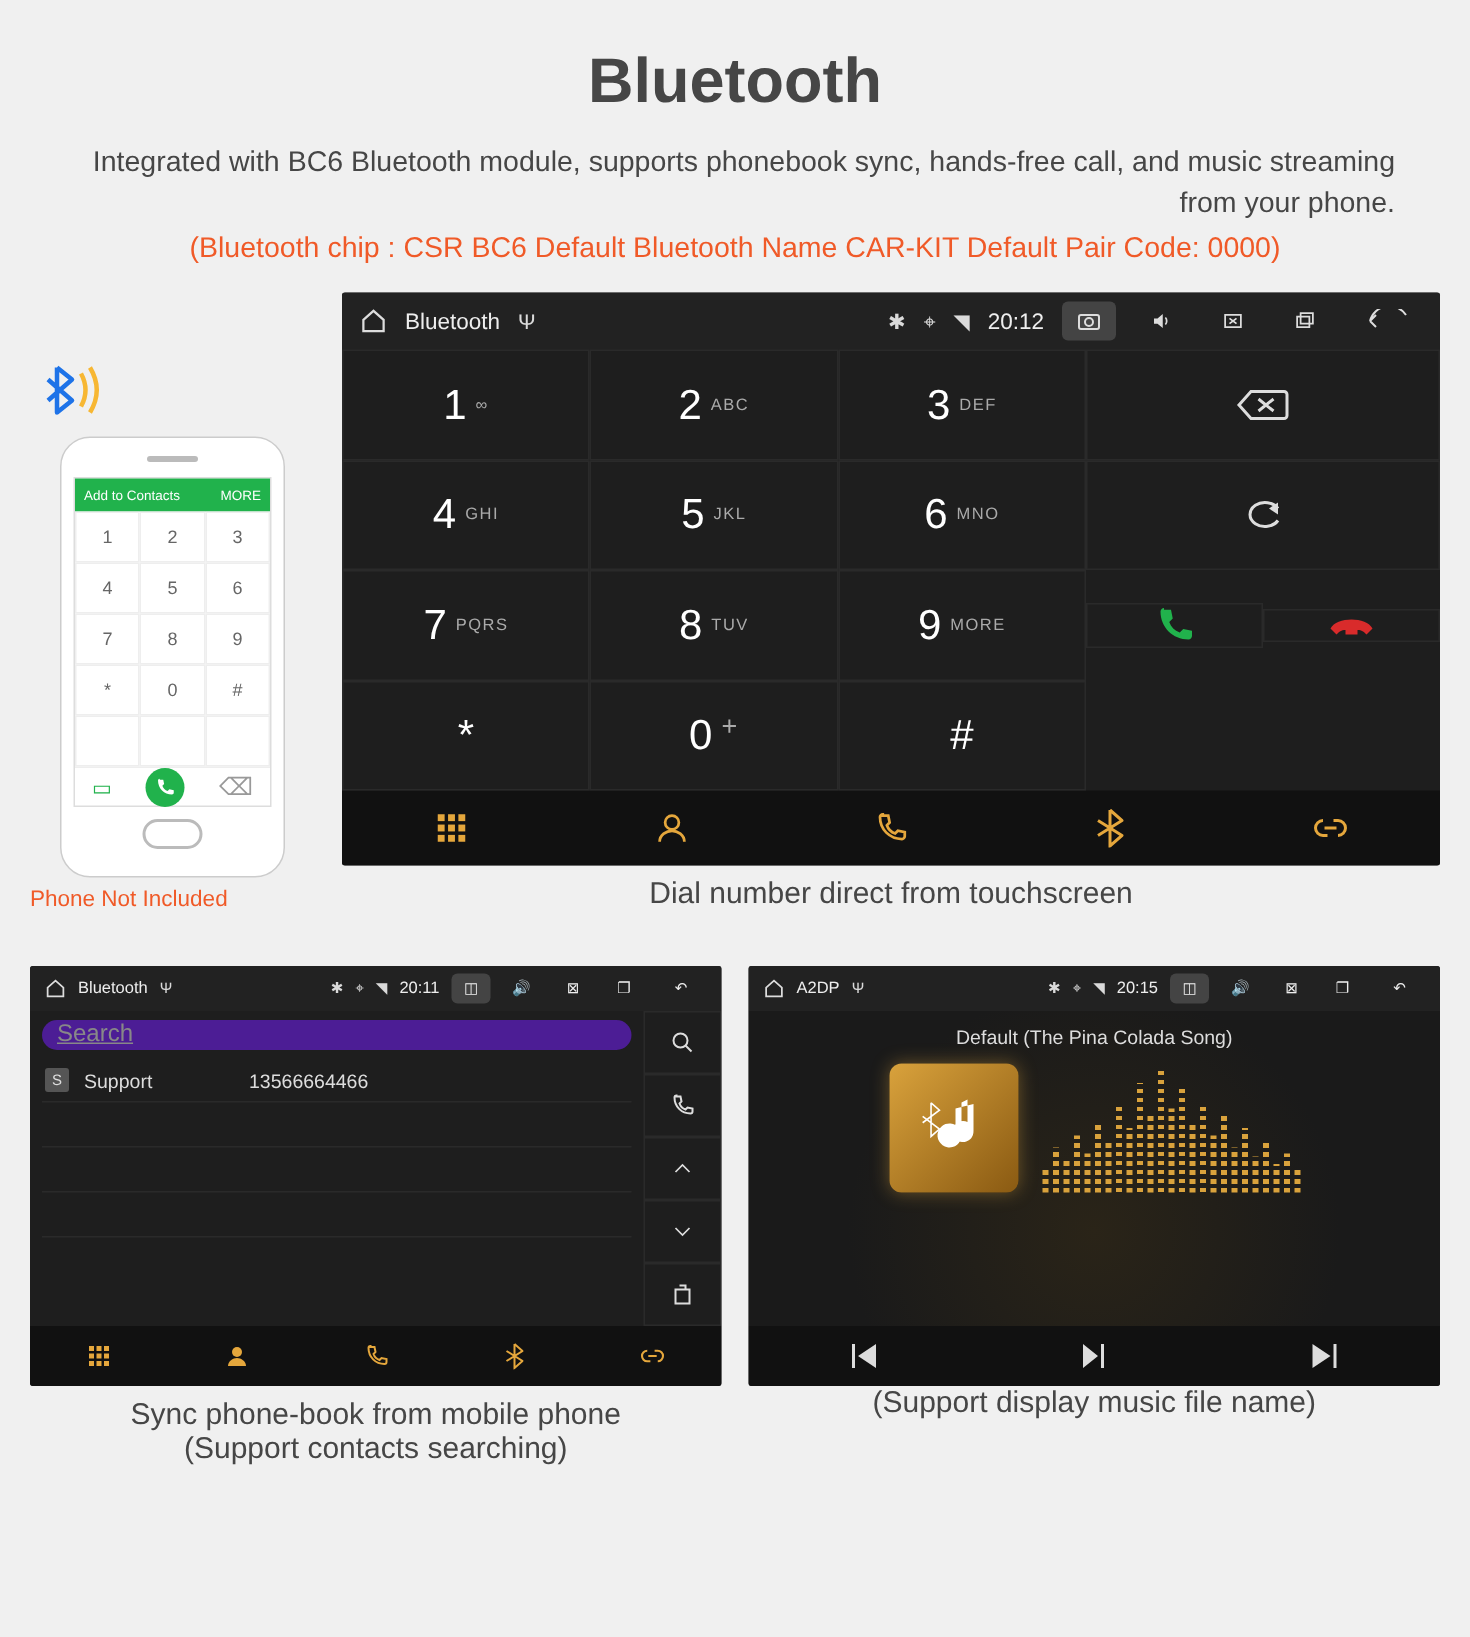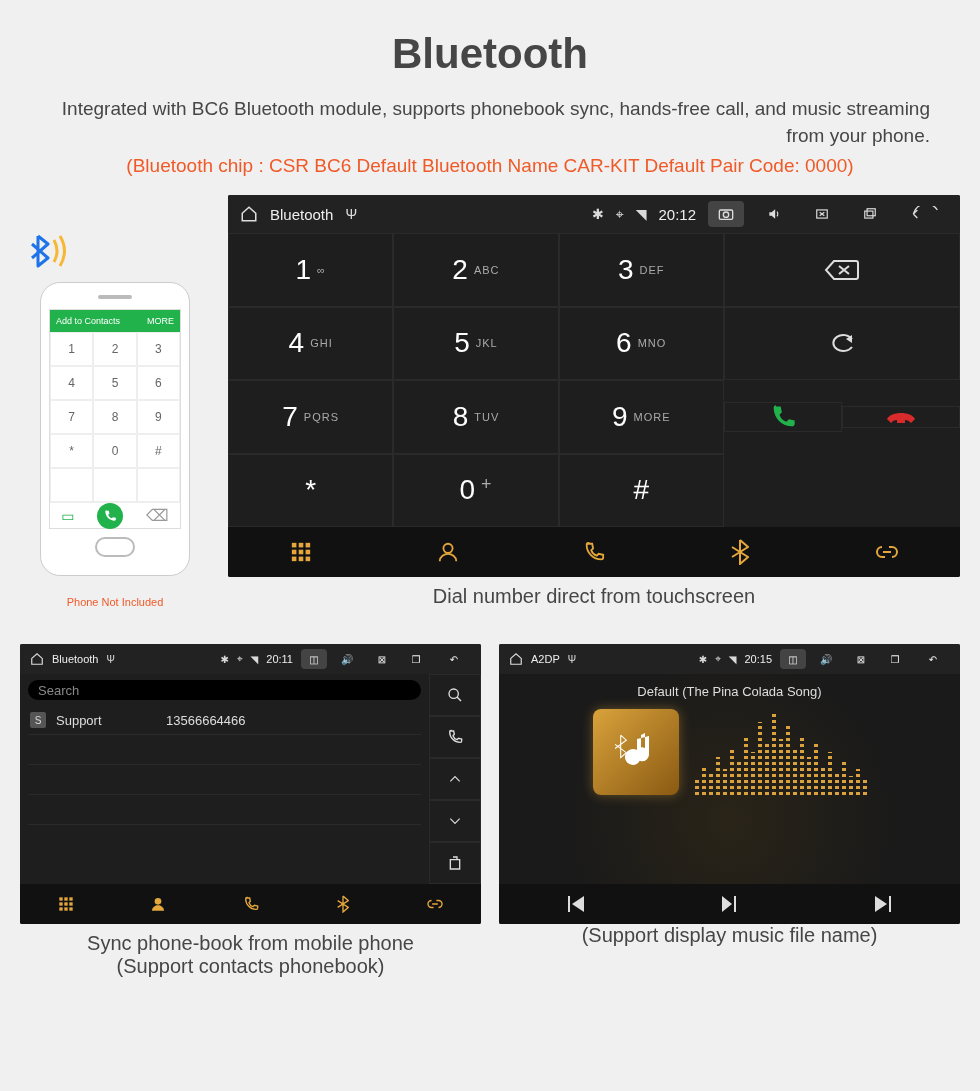--- a/index.html
+++ b/index.html
@@ -82,22 +82,22 @@
 .pmock-dial {
   width: 26px; height: 26px; border-radius: 13px;
   background: #21b24c; color: #fff;
   display: flex; align-items: center; justify-content: center;
 }
 .phone-home {
   width: 40px; height: 20px; border: 2px solid #bbb;
   border-radius: 12px; margin: 8px auto 0;
 }
 .phone-caption {
-  font-size: 11px; color: #f05a28;
-  text-align: center; margin-top: 20px;
+  font-size: 15px; color: #f05a28;
+  margin-top: 6px;
 }
 
 
 .dialer-col { flex: 1; }
 .device {
   background: #1e1e1e; color: #ddd;
   border-radius: 2px; overflow: hidden;
 }
 .device.big { height: 382px; }
 .status-bar {
@@ -170,23 +170,23 @@
 .device.small { height: 280px; }
 .small .status-bar { height: 30px; font-size: 11px; gap: 8px; padding: 0 10px; }
 .small .status-bar .ico { font-size: 10px; }
 .small .icon-btn { width: 26px; height: 20px; font-size: 10px; }
 
 .contacts-body {
   height: 210px; display: flex;
 }
 .contacts-list { flex: 1; padding: 6px 8px; }
 .search-bar {
-  background: #000000; border-radius: 10px; height: 20px;
+  background: #4c1d95; border-radius: 10px; height: 20px;
   display: flex; align-items: center; padding: 0 10px;
-  font-size: 13px; color: #888; margin-bottom: 6px;
+  font-size: 16px; color: #888; margin-bottom: 6px; text-decoration: underline;
 }
 .contact-row {
   display: flex; align-items: center; gap: 10px;
   padding: 6px 2px; font-size: 13px; color: #ddd;
   border-bottom: 1px solid #2a2a2a;
 }
 .contact-row .badge {
   width: 16px; height: 16px; background: #555;
   font-size: 10px; display: flex; align-items: center;
   justify-content: center; border-radius: 2px;
@@ -554,21 +554,21 @@
               </svg>
             </div>
           <div>
               <svg width="20" height="14" viewBox="0 0 26 20">
                 <path fill="none" stroke="#e5a73c" stroke-width="2" d="M8 5 a5 5 0 1 0 0 10 h3 M18 15 a5 5 0 1 0 0 -10 h-3 M9 10 h8"></path>
               </svg>
             </div>
         </div>
       </div>
       <div class="caption">Sync phone-book from mobile phone</div>
-      <div class="caption-sub">(Support contacts phonebook)</div>
+      <div class="caption-sub">(Support contacts searching)</div>
     </div>
 
     <div class="half">
       <div class="device small">
         <div class="status-bar">
           <span>
               <svg width="14" height="14" viewBox="0 0 24 24">
                 <path fill="none" stroke="#ddd" stroke-width="2" d="M3 11 L12 3 L21 11 V21 H3 Z"></path>
               </svg>
             </span>

